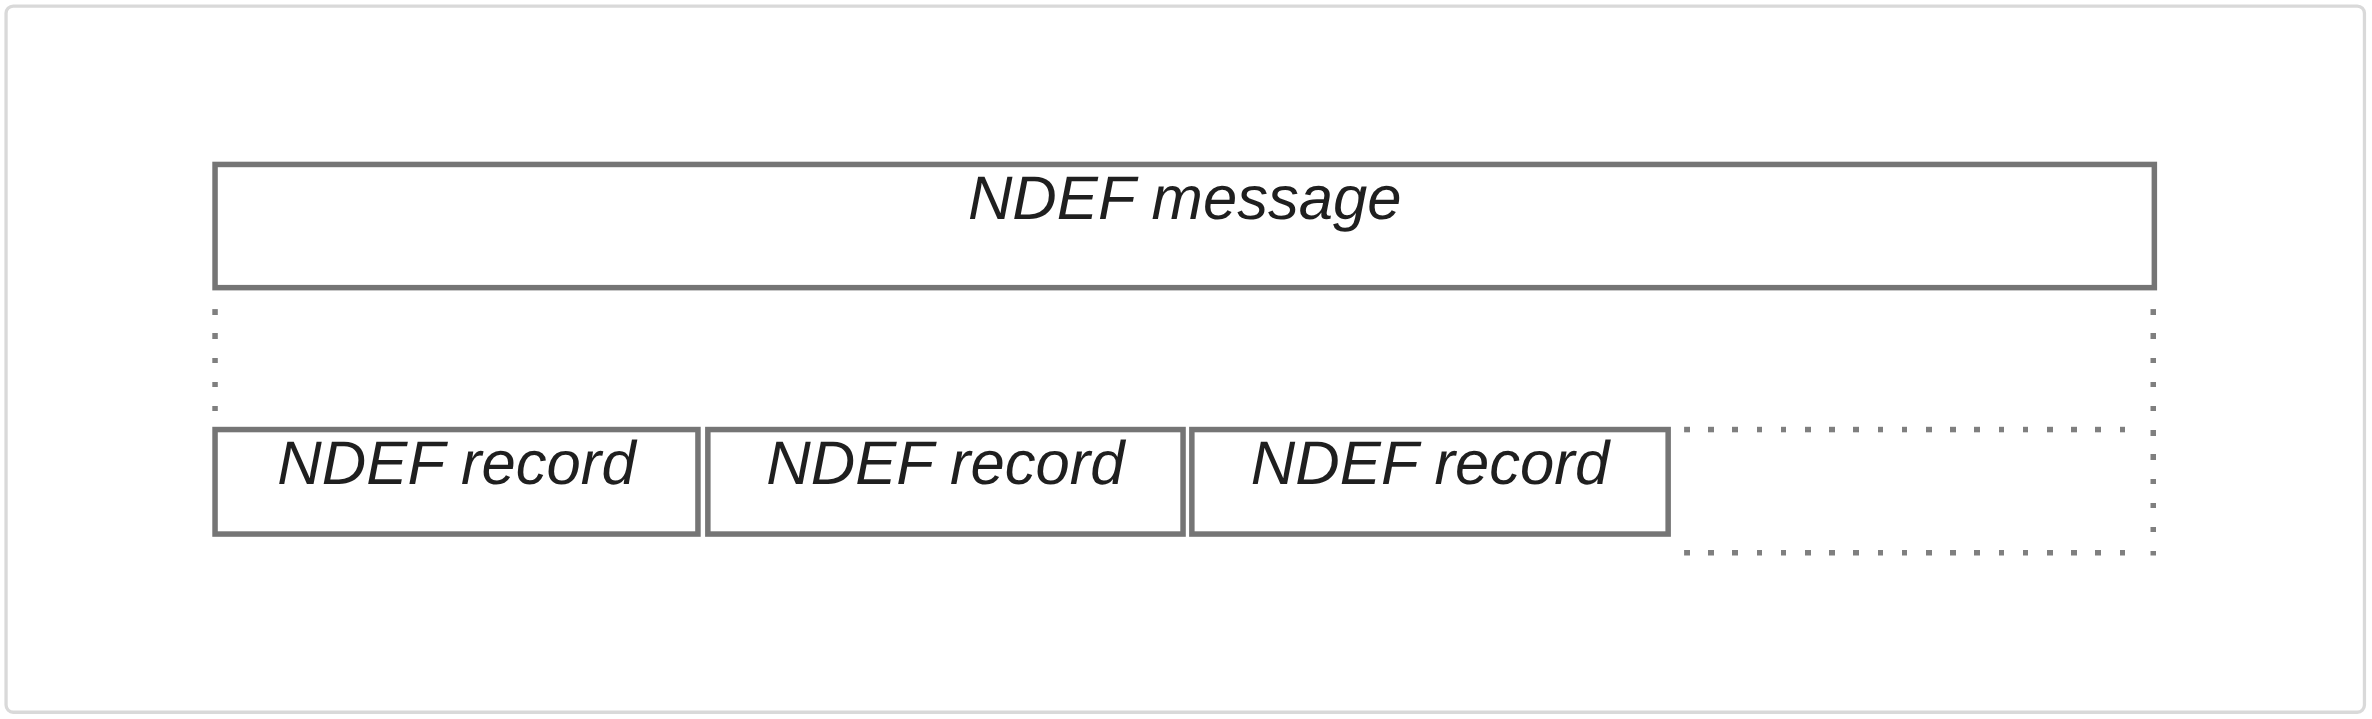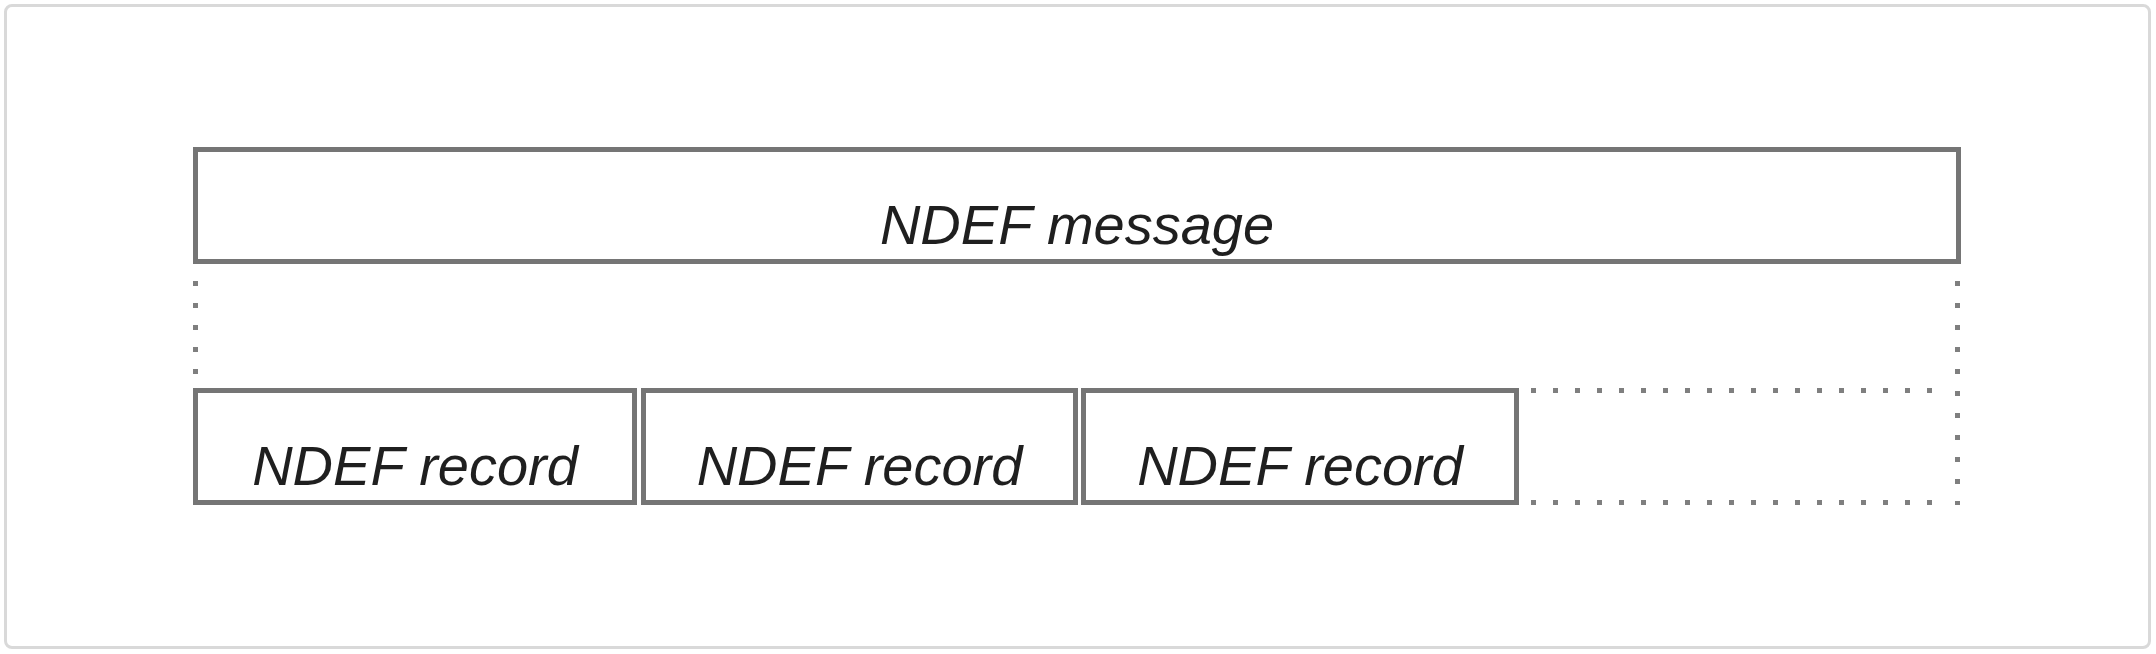--- a/index.html
+++ b/index.html
@@ -28,37 +28,37 @@
     border:3px solid var(--frame);
     border-radius:8px;
     pointer-events:none;
   }
   .box{
     position:absolute;
     box-sizing:border-box;
     border:5px solid var(--box-border);
     background:var(--bg);
     display:flex;
-    align-items:flex-end;
+    align-items:flex-start;
     justify-content:center;
   }
   .box span{
     font-style:italic;
     font-size:56px;
     line-height:1;
     color:var(--text);
     white-space:nowrap;
     padding-bottom:6px;
   }
   .message-box{
     left:193px; top:147px;
     width:1768px; height:117px;
   }
   .record-box{
-    top:388px; height:117px;
+    top:388px; height:100px;
   }
   .record-1{ left:193px;  width:444px; }
   .record-2{ left:641px;  width:437px; }
   .record-3{ left:1081px; width:438px; }
 
   
   .dotted-v{
     position:absolute;
     width:5px;
     background-image:repeating-linear-gradient(

